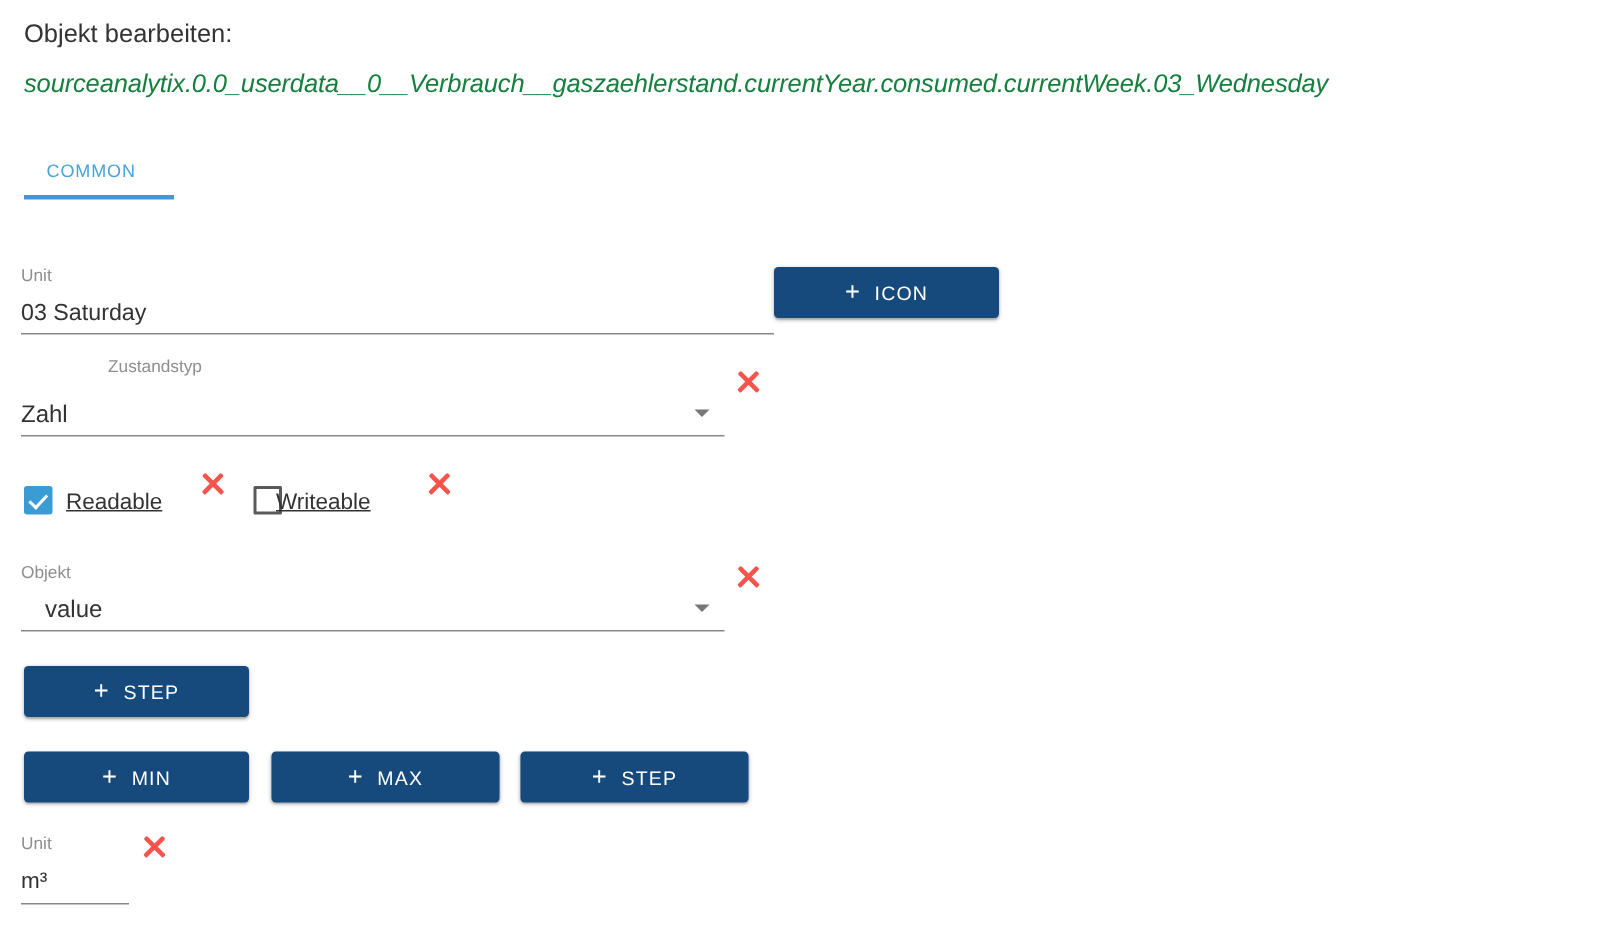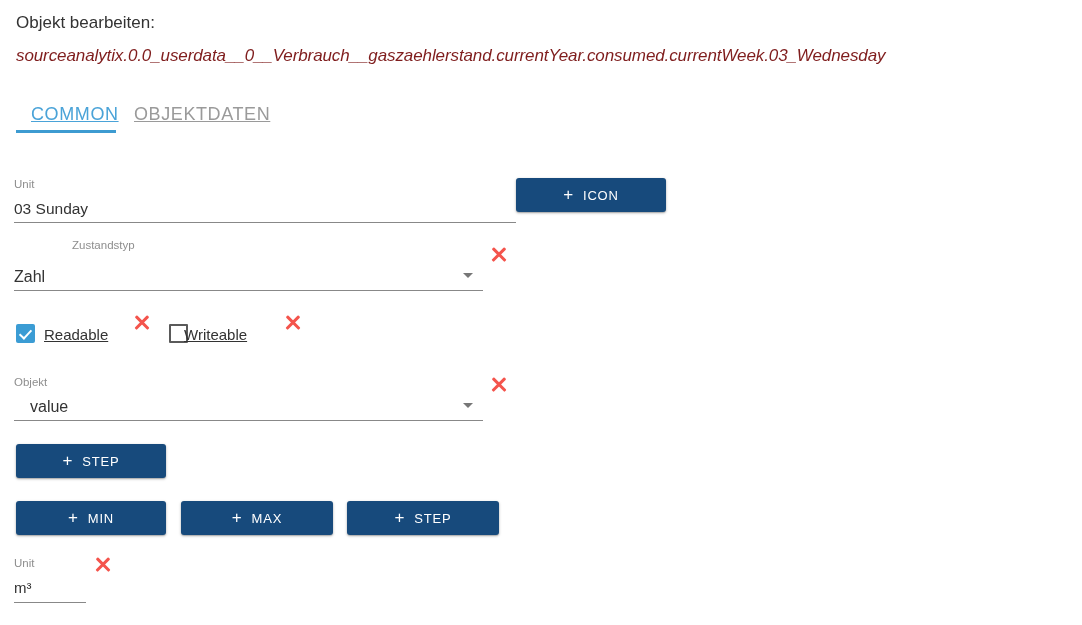--- a/index.html
+++ b/index.html
@@ -35,47 +35,46 @@
     line-height: 22px;
     white-space: nowrap;
   }
   #dialog-subtitle {
     position: absolute;
     left: 16px;
     top: 44px;
     font-size: 17px;
     font-style: italic;
     font-weight: 400;
-    color: #7f1d1d;
+    color: #15803d;
     line-height: 24px;
     white-space: nowrap;
     letter-spacing: -0.1px;
   }
 
   
   #tab-bar {
     position: absolute;
     left: 0;
     top: 96px;
     width: 1082px;
     height: 40px;
   }
   .tab {
     position: absolute;
     top: 0;
     height: 36px;
     line-height: 36px;
-    font-size: 18px;
+    font-size: 12px;
     letter-spacing: 0.6px;
     cursor: pointer;
     background: none;
     border: none;
     padding: 0;
     font-family: "Liberation Sans", sans-serif;
-    text-decoration: underline;
   }
   .tab.inactive { color: #9a9a9a; }
   .tab.active { color: #4aa3d8; }
   #tab-common { left: 31px; }
   #tab-objektdaten { left: 134px; }
   #tab-underline {
     position: absolute;
     left: 16px;
     top: 34px;
     width: 100px;
@@ -232,26 +231,25 @@
 </head>
 <body>
 
 <div id="dialog-header">
   <div id="dialog-title">Objekt bearbeiten:</div>
   <div id="dialog-subtitle">sourceanalytix.0.0_userdata__0__Verbrauch__gaszaehlerstand.currentYear.consumed.currentWeek.03_Wednesday</div>
 </div>
 
 <div id="tab-bar">
   <button class="tab active" id="tab-common">COMMON</button>
-  <button class="tab inactive" id="tab-objektdaten">OBJEKTDATEN</button>
   <div id="tab-underline"></div>
 </div>
 
 <div class="field-label" id="name-label">Unit</div>
-<div class="field-value" id="name-value">03 Sunday</div>
+<div class="field-value" id="name-value">03 Saturday</div>
 <div class="field-underline" id="name-underline"></div>
 
 <button class="btn" id="btn-icon">
   <span class="plus">+</span>
   <span>ICON</span>
 </button>
 
 <div class="field-label" id="zustandstyp-label">Zustandstyp</div>
 <div class="field-value" id="zustandstyp-value">Zahl</div>
 <div class="dropdown-arrow" id="zustandstyp-arrow"></div>

